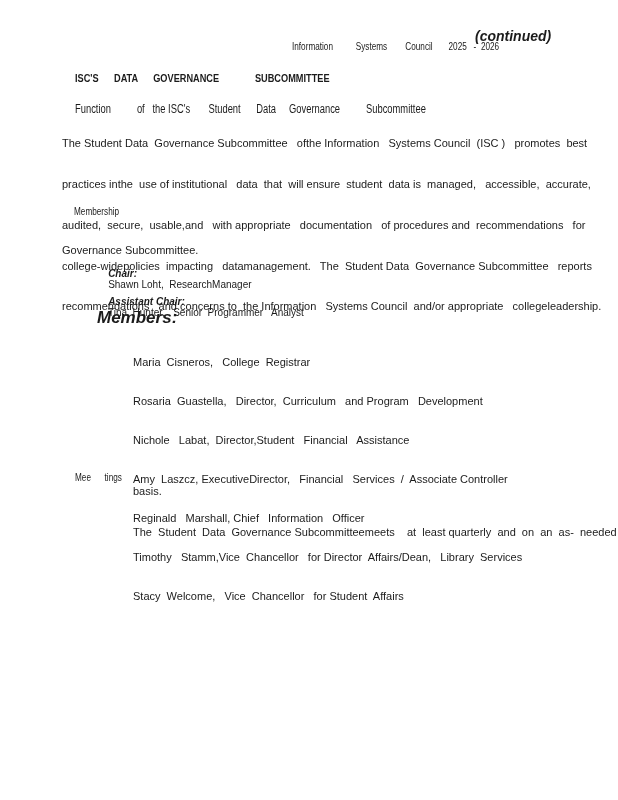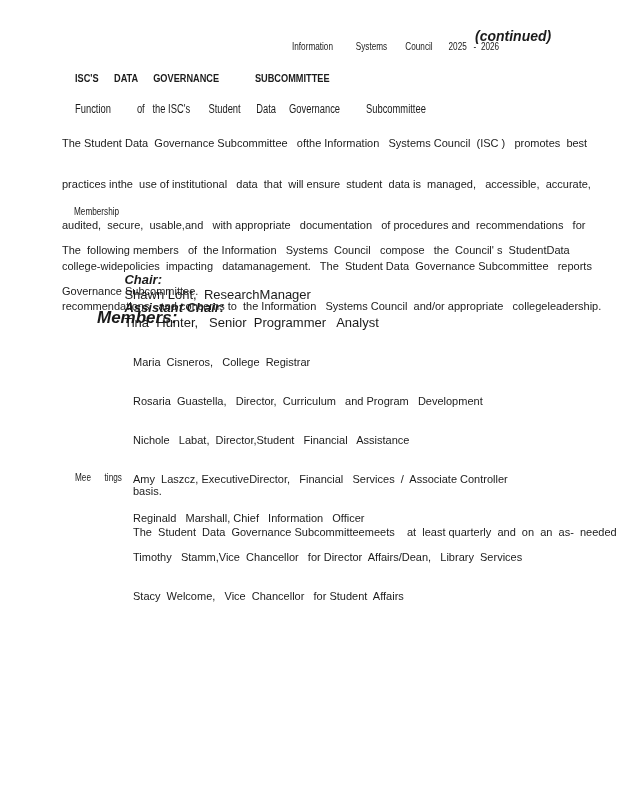--- a/index.html
+++ b/index.html
@@ -56,21 +56,21 @@
   .intro-para { top: 110px; }
   .membership-para { top: 217px; }
 
   .membership-heading {
     position: absolute;
     left: 62px;
     top: 193px;
     font-size: 10.5px;
   }
 
-  .role-row { position: absolute; left: 110px; font-size: 13px; }
+  .role-row { position: absolute; left: 97px; font-size: 10px; }
   .role-chair { top: 257px; }
   .role-assistant { top: 285px; }
   .role-label {
     display: inline-block;
     width: 110px;
     font-weight: bold;
     font-style: italic;
   }
 
   .members-heading {
@@ -131,21 +131,20 @@
     <div class="line">audited,  secure,  usable,and   with appropriate   documentation   of procedures and  recommendations   for</div>
     <div class="line">college-widepolicies  impacting   datamanagement.   The  Student Data  Governance Subcommittee   reports</div>
     <div class="line">recommendations   and concerns to  the Information   Systems Council  and/or appropriate   collegeleadership.</div>
   </div>
 
   <div class="membership-heading">
     <span class="cond">Membership</span>
   </div>
 
   <div class="body-para membership-para">
-    <div class="line">The  following members   of  the Information   Systems  Council   compose   the  Council' s  StudentData</div>
     <div class="line">Governance Subcommittee.</div>
   </div>
 
   <div class="role-row role-chair">
     <span class="role-label">Chair:</span>
     <span class="role-value">Shawn Loht,  ResearchManager</span>
   </div>
 
   <div class="role-row role-assistant">
     <span class="role-label">Assistant Chair:</span>

